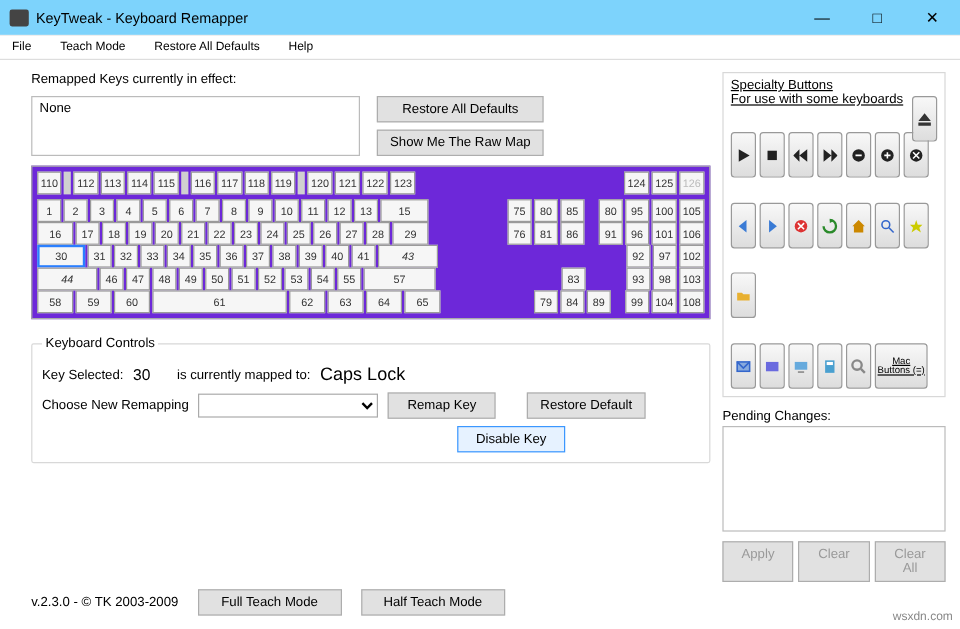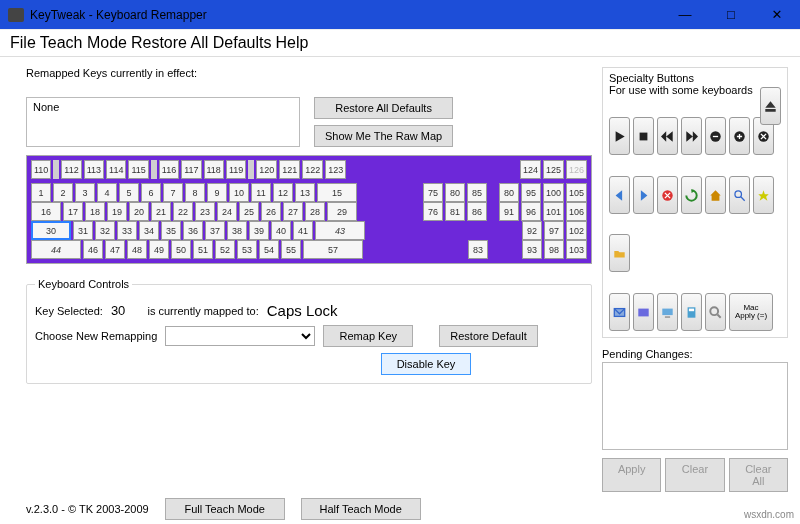--- a/index.html
+++ b/index.html
@@ -1,22 +1,22 @@
 <!DOCTYPE html>
 <html><head>
 <meta charset="utf-8">
 <style>
 * { box-sizing: border-box; font-family: "Segoe UI", Tahoma, sans-serif; }
 body { margin: 0; background: #fff; width: 800px; height: 524px; overflow: hidden; font-size: 11px; color: #000; }
-.titlebar { display: flex; align-items: center; height: 30px; padding: 0 0 0 8px; background: #1d4ed8; border-bottom: 1px solid #eee; }
+.titlebar { display: flex; align-items: center; height: 30px; padding: 0 0 0 8px; background: #7dd3fc; border-bottom: 1px solid #eee; }
 .titlebar .app-icon { width: 16px; height: 14px; background: #444; margin-right: 6px; border-radius: 2px; display: inline-block; }
 .titlebar .title { flex: 1; font-size: 12px; }
 .winbtns { display: flex; height: 100%; }
 .winbtns div { width: 46px; display: flex; align-items: center; justify-content: center; font-size: 13px; font-family: inherit; }
-.menubar { display: flex; gap: 4px; padding: 4px 10px; border-bottom: 1px solid #ddd; font-size: 16px; }
+.menubar { display: flex; gap: 24px; padding: 4px 10px; border-bottom: 1px solid #ddd; font-size: 10px; }
 .menubar span { cursor: default; }
 .content { display: flex; padding: 10px 12px 6px 26px; gap: 10px; }
 .left { flex: 1; }
 .right { width: 186px; }
 fieldset, .groupish { border: 1px solid #d8d8d8; border-radius: 2px; padding: 6px 8px 8px; margin: 0 0 8px 0; }
 legend { font-size: 11px; padding: 0 3px; }
 .remap-list { width: 274px; height: 50px; background: #fff; border: 1px solid #bbb; padding: 3px 6px; font-size: 11px; display: inline-block; vertical-align: top; }
 .side-btns { display: inline-flex; flex-direction: column; gap: 6px; margin-left: 14px; vertical-align: top; }
 .btn { background: #e1e1e1; border: 1px solid #adadad; padding: 4px 10px; font-size: 11px; min-width: 90px; text-align: center; cursor: default; }
 .btn.highlight { border-color: #3b97ff; background: #e6f2ff; }
@@ -31,21 +31,21 @@
 .key.w7 { min-width: 112px; }
 .key.selected { border: 2px solid #2a7fff; }
 .key.disabled { color: #bbb; }
 .vgap { height: 4px; }
 .key.blank { background: #d0d0d0; border-color: #d0d0d0; }
 
 .kc-row { display: flex; align-items: center; gap: 8px; margin-top: 6px; }
 .mapped-val { font-size: 15px; }
 select.combo { width: 150px; height: 20px; background: #fff; border: 1px solid #aaa; }
 
-.specialty { border: 1px solid #d8d8d8; padding: 4px 6px 6px; font-size: 11px; margin-bottom: 10px; position: relative; }
+.specialty { border: 1px solid #d8d8d8; padding: 4px 6px 6px; font-size: 11px; margin-bottom: 10px; position: relative; text-decoration: underline; }
 .spec-row { display: flex; gap: 3px; margin-top: 4px; flex-wrap: wrap; }
 .ibtn { width: 21px; height: 38px; border: 1px solid #999; background: linear-gradient(#f8f8f8,#ddd); border-radius: 3px; display: flex; align-items: center; justify-content: center; font-size: 11px; margin-top: 17px; }
 .ibtn svg { width: 13px; height: 13px; }
 .ibtn.mac { width: 44px; font-size: 8px; flex-direction: column; line-height: 1; }
 .pending-label { font-size: 11px; margin-bottom: 2px; display: block; }
 .pending-box { width: 100%; height: 88px; background: #fff; border: 1px solid #bbb; }
 .footer-btns { display: flex; gap: 4px; margin-top: 8px; }
 .footer-btns .btn { min-width: 54px; flex: 1; color: #999; }
 .bottom-row { display: flex; align-items: center; gap: 16px; padding: 0 26px 8px; }
 .version { font-size: 11px; }
@@ -69,21 +69,21 @@
   <span>File</span>
   <span>Teach Mode</span>
   <span>Restore All Defaults</span>
   <span>Help</span>
 </div>
 
 <div class="content">
   <div class="left">
 
     <div style="margin-bottom:8px;">
-      <div style="margin-bottom:18px;">Remapped Keys currently in effect:</div>
+      <div style="margin-bottom:8px;">Remapped Keys currently in effect:</div>
       <div style="display:flex;">
         <div class="remap-list">None</div>
         <div class="side-btns">
           <div class="btn" style="min-width:130px;">Restore All Defaults</div>
           <div class="btn" style="min-width:130px;">Show Me The Raw Map</div>
         </div>
       </div>
     </div>
 
     <div class="keyboard" id="kb">
@@ -208,20 +208,42 @@
           <div class="krow" style="margin-left: 22px;">
             <div class="key">83</div>
           </div>
           <div style="width: 30px;"></div>
           <div class="krow">
             <div class="key">93</div>
             <div class="key">98</div>
             <div class="key">103</div>
           </div>
         </div>
+        <div class="krow">
+          <div class="key w2">58</div>
+          <div class="key w2">59</div>
+          <div class="key w2">60</div>
+          <div class="key w7">61</div>
+          <div class="key w2">62</div>
+          <div class="key w2">63</div>
+          <div class="key w2">64</div>
+          <div class="key w2">65</div>
+          <div style="flex: 1 1 0%;"></div>
+          <div class="krow">
+            <div class="key">79</div>
+            <div class="key">84</div>
+            <div class="key">89</div>
+          </div>
+          <div style="width: 8px;"></div>
+          <div class="krow">
+            <div class="key">99</div>
+            <div class="key">104</div>
+            <div class="key">108</div>
+          </div>
+        </div>
       </div>
 
     <div style="height:14px;"></div>
 
     <fieldset>
       <legend>Keyboard Controls</legend>
       <div class="kc-row">
         <span>Key Selected:</span>
         <span style="font-size:13px;">30</span>
         &nbsp;&nbsp;
@@ -360,21 +382,21 @@
             </svg>
           </div>
         <div class="ibtn">
             <svg viewBox="0 0 10 10">
               <circle cx="4" cy="4" r="3" fill="none" stroke="#888" stroke-width="1.5"></circle>
               <path d="M6.5 6.5 L9 9" stroke="#888" stroke-width="1.5"></path>
             </svg>
           </div>
         <div class="ibtn mac">
           <span>Mac</span>
-          <span>Apply (=)</span>
+          <span>Buttons (=)</span>
         </div>
       </div>
     </div>
 
     <span class="pending-label">Pending Changes:</span>
     <div class="pending-box"></div>
 
     <div class="footer-btns">
       <div class="btn">Apply</div>
       <div class="btn">Clear</div>

